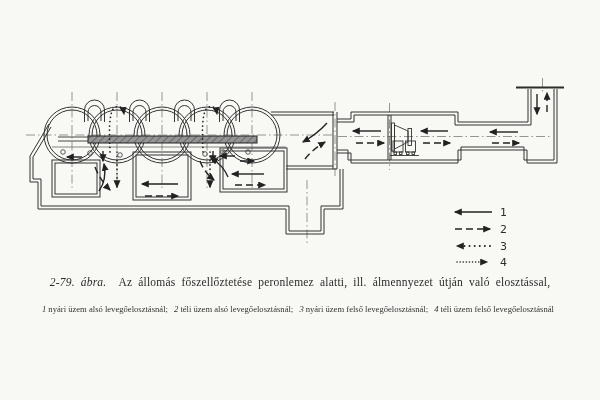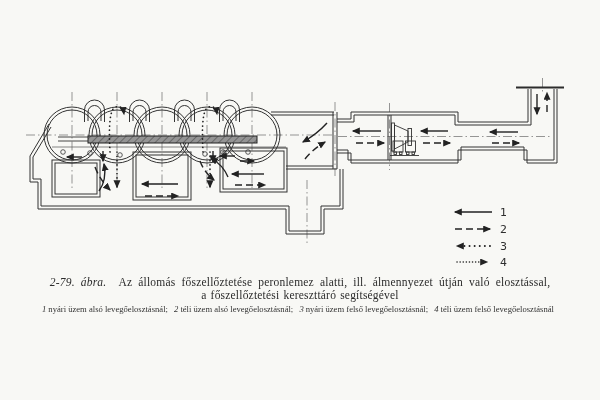--- a/index.html
+++ b/index.html
@@ -192,21 +192,20 @@
       <text x="500" y="216" font-family="DejaVu Sans, sans-serif" font-size="11" fill="#2e2e2e">1</text>
       <text x="500" y="233" font-family="DejaVu Sans, sans-serif" font-size="11" fill="#2e2e2e">2</text>
       <text x="500" y="250" font-family="DejaVu Sans, sans-serif" font-size="11" fill="#2e2e2e">3</text>
       <text x="500" y="266" font-family="DejaVu Sans, sans-serif" font-size="11" fill="#2e2e2e">4</text>
     </g>
   </svg>
 
   <div class="caption line1">
     <span class="fig-num">2-79. ábra.</span><span>Az állomás főszellőztetése peronlemez alatti, ill. álmennyezet útján való elosztással,</span>
   </div>
-  <div class="caption line2">a főszellőztetési kereszttáró segítségével</div>
 
   <div class="footnote">
     <span class="seg"><i class="n">1</i><span>nyári üzem alsó levegőelosztásnál;</span></span>
     <span class="seg"><i class="n">2</i><span>téli üzem alsó levegőelosztásnál;</span></span>
     <span class="seg"><i class="n">3</i><span>nyári üzem felső levegőelosztásnál;</span></span>
     <span class="seg"><i class="n">4</i><span>téli üzem felső levegőelosztásnál</span></span>
   </div>
 
 </div>
 

